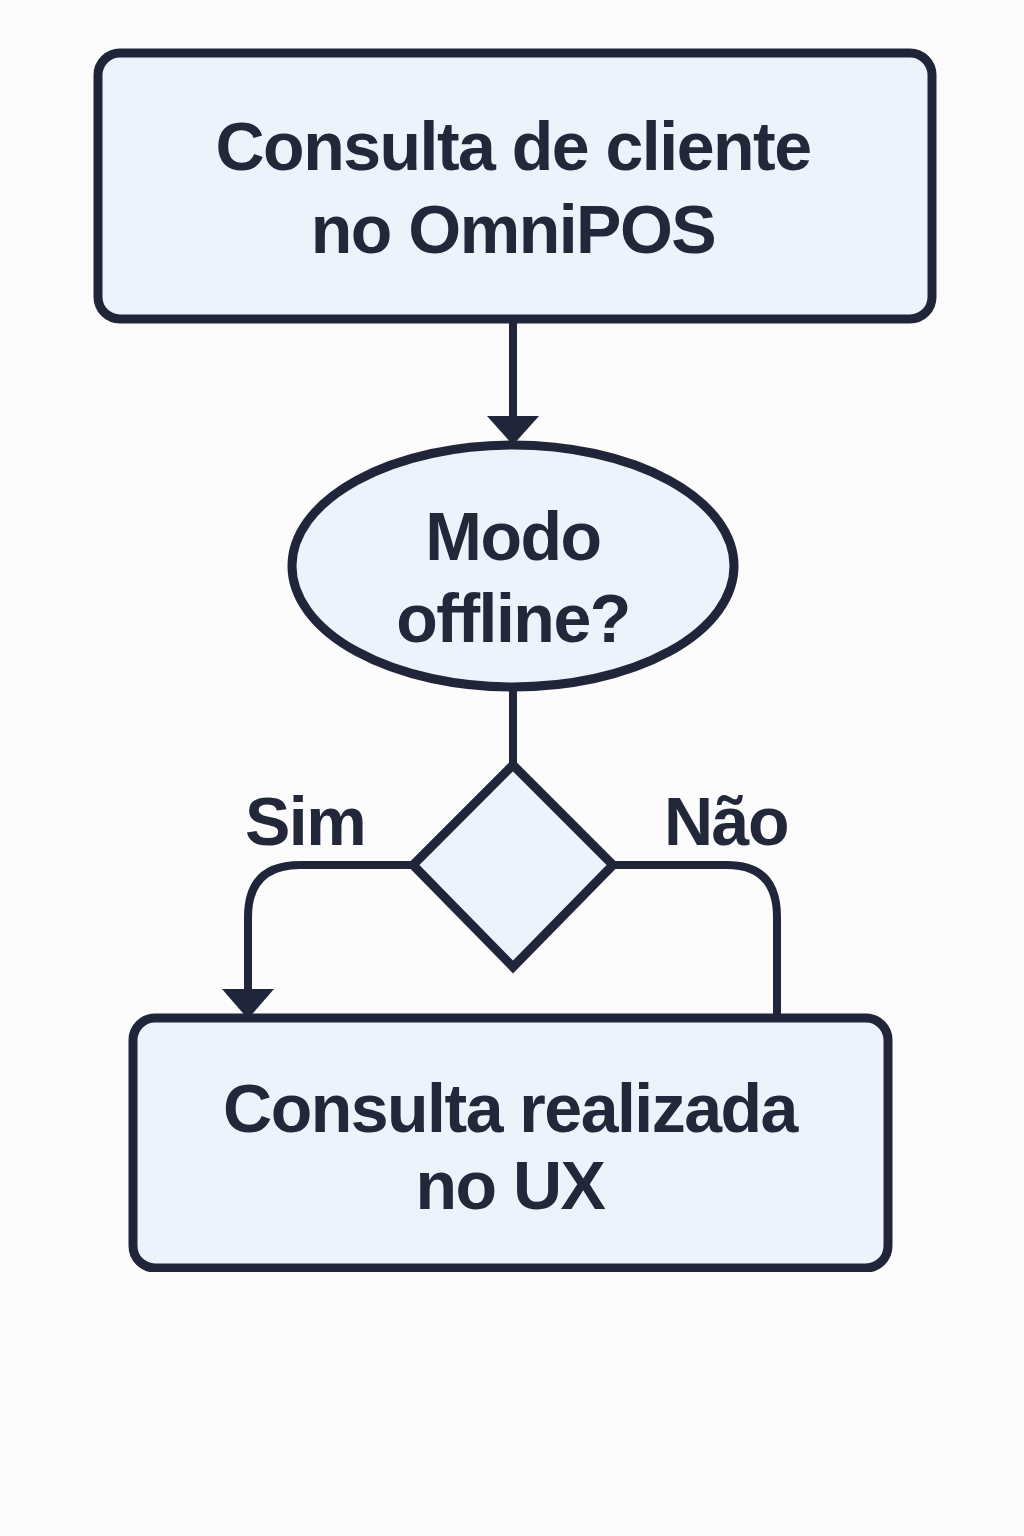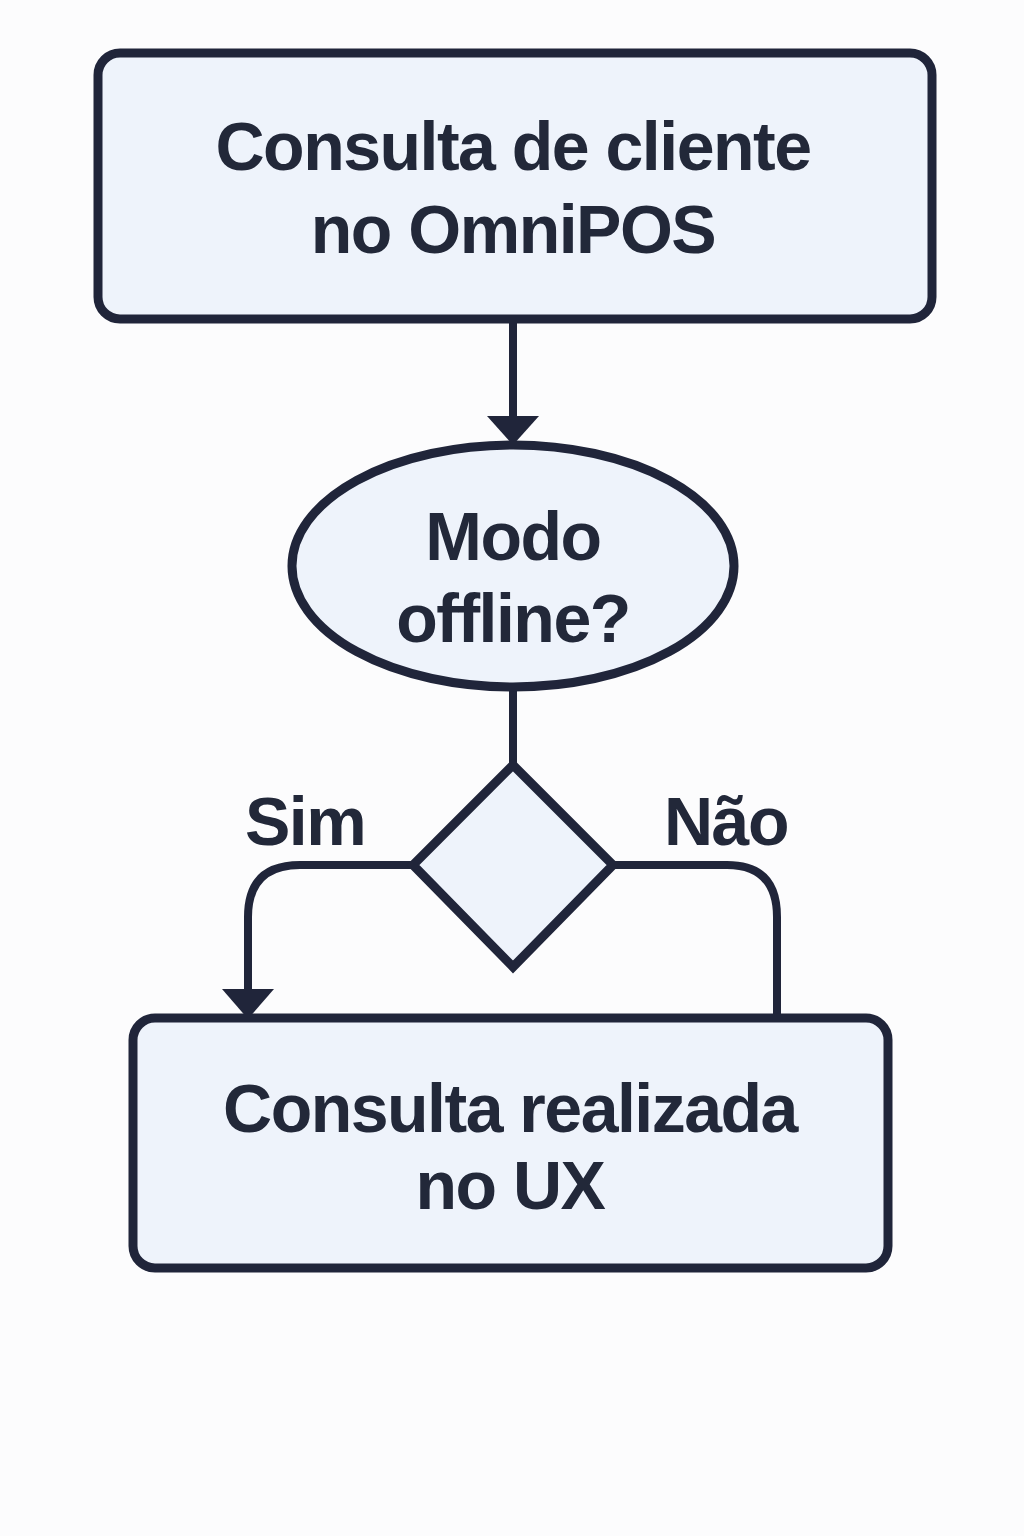--- a/index.html
+++ b/index.html
@@ -9,21 +9,21 @@
     --color-text: #222839;
   }
   html, body {
     margin: 0;
     padding: 0;
     background: var(--color-bg);
   }
   .stage {
     position: relative;
     width: 1024px;
-    height: 1536px;
+    height: 1272px;
     background: var(--color-bg);
     overflow: hidden;
   }
   svg { display: block; }
   .node-shape {
     fill: var(--color-fill);
     stroke: var(--color-stroke);
     stroke-width: 9;
   }
   .edge-line {

